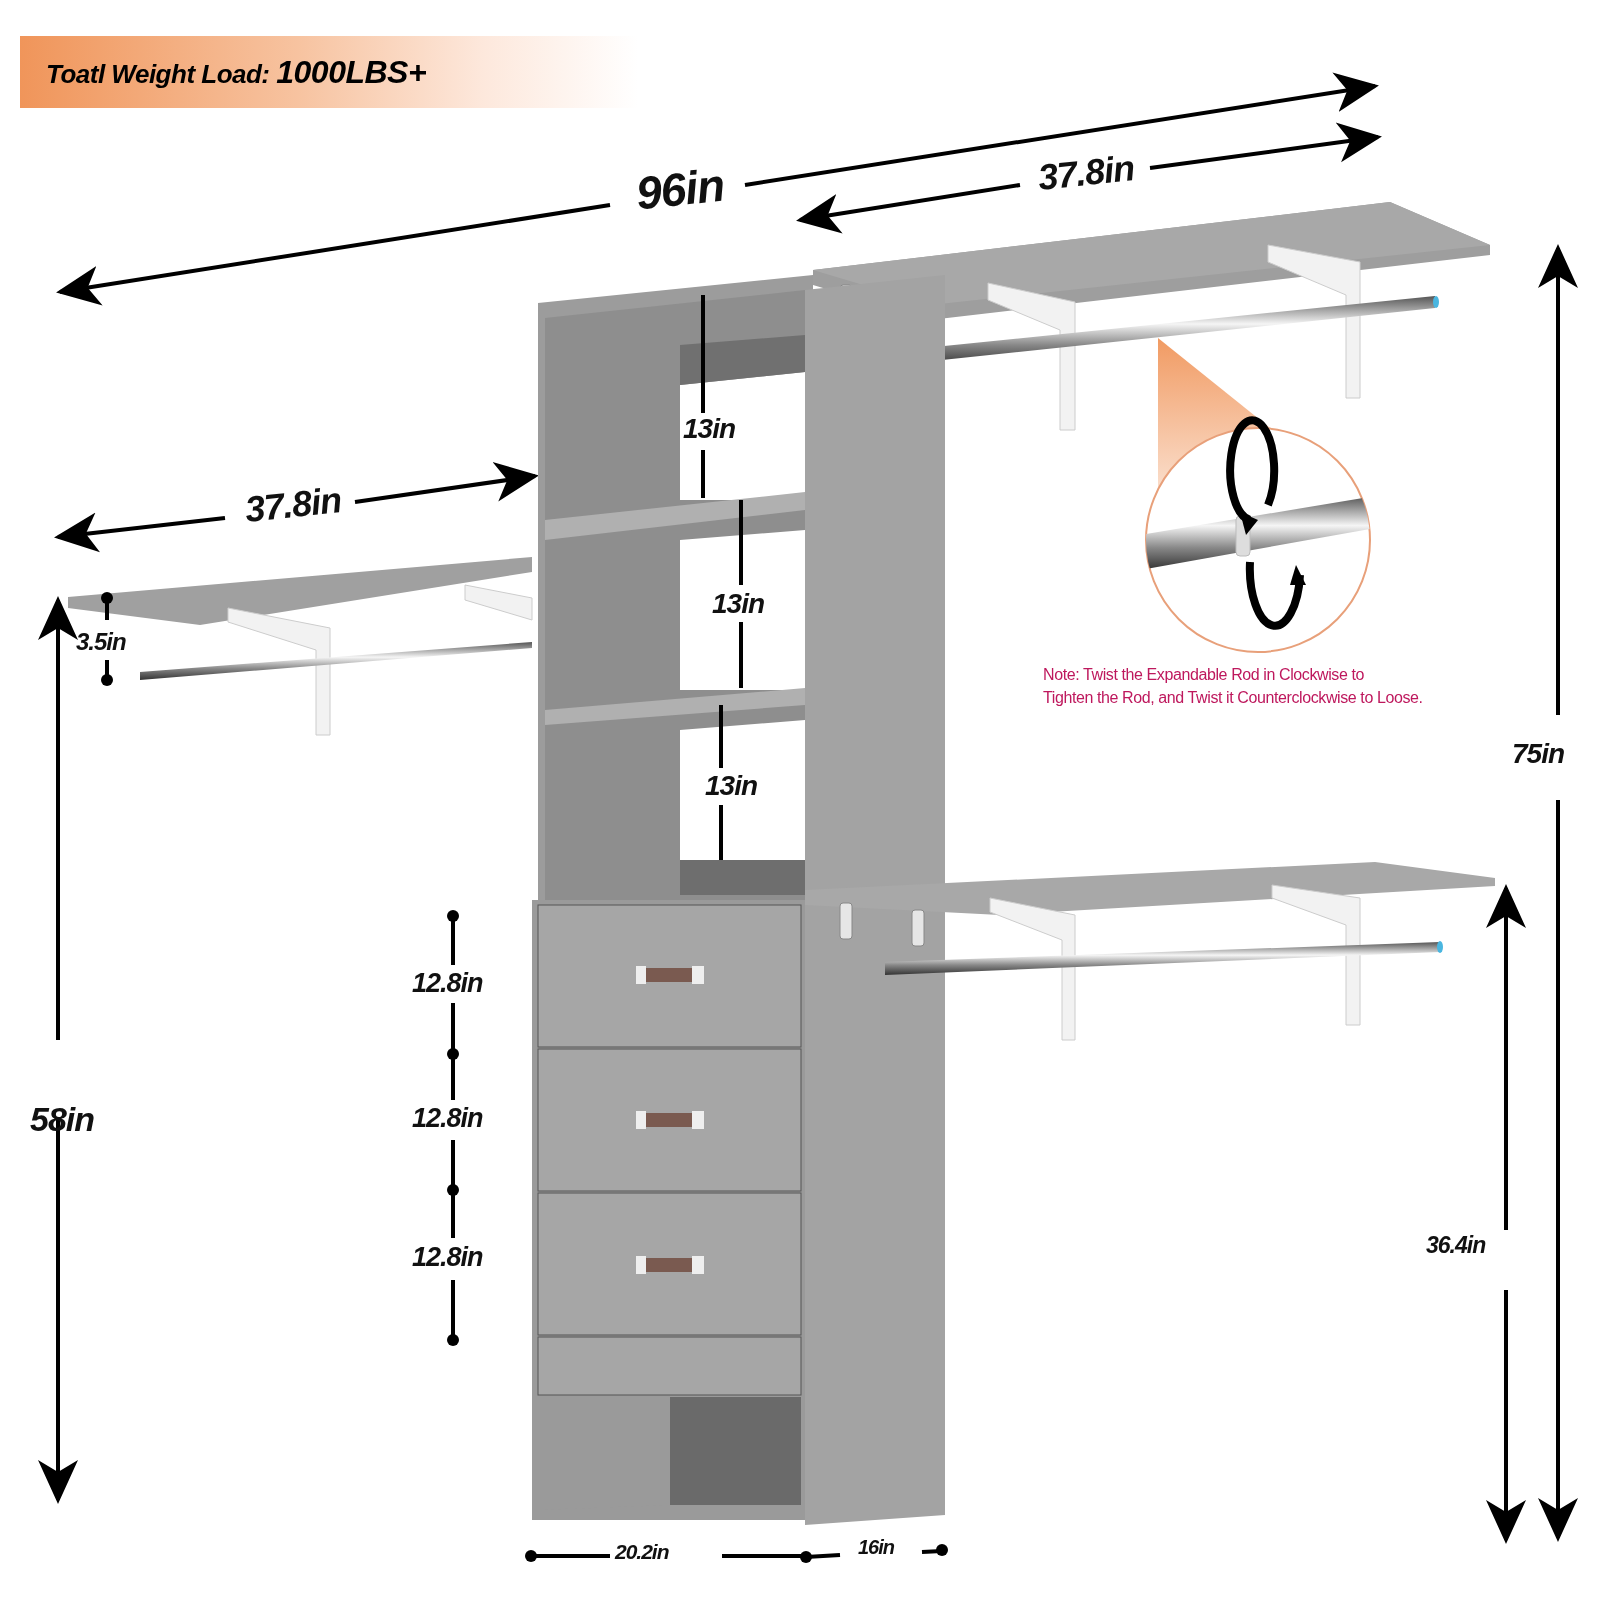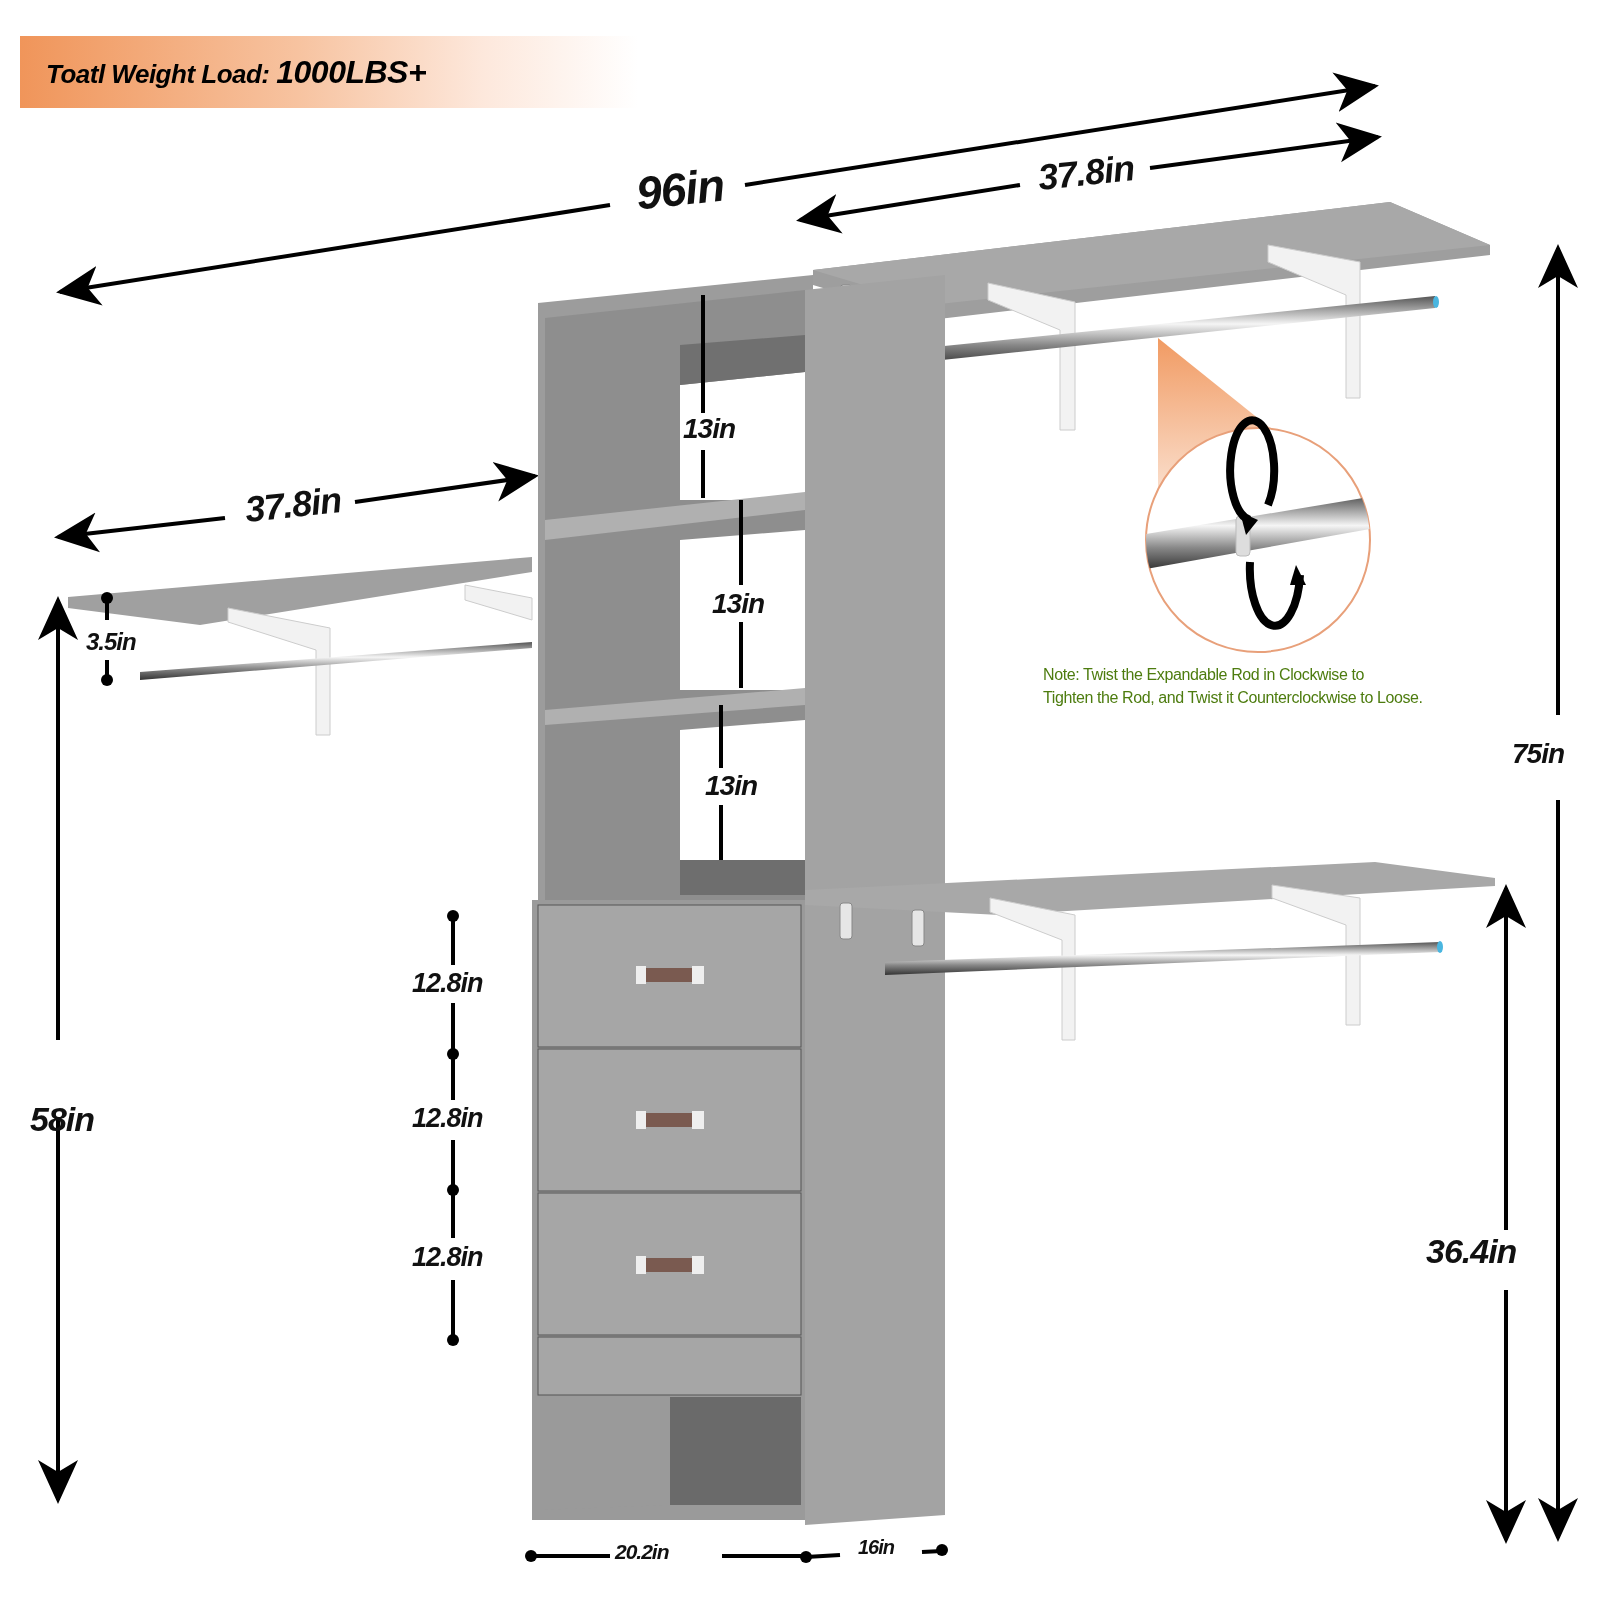--- a/index.html
+++ b/index.html
@@ -3,21 +3,21 @@
 <meta charset="utf-8">
 <style>
   html,body{margin:0;padding:0;background:#fff;}
   body{width:1600px;height:1600px;position:relative;overflow:hidden;font-family:"Liberation Sans",sans-serif;}
   #stage{position:absolute;left:0;top:0;width:1600px;height:1600px;}
   .banner{position:absolute;left:20px;top:36px;width:590px;height:72px;
     background:linear-gradient(90deg,#f0955a 0%,#f7c3a0 45%,#fde8dc 75%,#ffffff 100%);padding-left:28px;}
   .banner-text{position:absolute;left:26px;top:18px;font-weight:bold;font-style:italic;font-size:26px;color:#000;letter-spacing:-0.5px;white-space:nowrap;}
   .banner-text .big{font-size:32px;font-style:italic;}
   .dim{position:absolute;font-weight:bold;font-style:italic;color:#111;white-space:nowrap;letter-spacing:-1px;}
-  .note{position:absolute;left:1043px;top:663px;color:#4d7c0f;font-size:16px;line-height:23px;white-space:nowrap;letter-spacing:-0.4px;}
+  .note{position:absolute;left:1043px;top:663px;color:#be185d;font-size:16px;line-height:23px;white-space:nowrap;letter-spacing:-0.4px;}
 </style>
 </head>
 <body>
 
 <div id="stage">
 
   <div class="banner">
     <div class="banner-text">
       <span>Toatl Weight Load:</span>
       <span class="big">1000LBS+</span>
@@ -195,24 +195,24 @@
         <path d="M1250,562 A22,50 0 1 0 1300,575" fill="none" stroke="#000" stroke-width="8"></path>
         <polygon points="1240,512 1258,520 1246,535" fill="#000"></polygon>
         <polygon points="1296,565 1306,585 1290,585" fill="#000"></polygon>
       </g>
     </g>
   </svg>
 
   <div class="dim" style="left:636px;top:162px;font-size:46px;transform:rotate(-6deg);">96in</div>
   <div class="dim" style="left:1038px;top:152px;font-size:36px;transform:rotate(-6deg);">37.8in</div>
   <div class="dim" style="left:245px;top:484px;font-size:36px;transform:rotate(-6deg);">37.8in</div>
-  <div class="dim" style="left:86px;top:628px;font-size:24px;">3.5in</div>
+  <div class="dim" style="left:76px;top:628px;font-size:24px;">3.5in</div>
   <div class="dim" style="left:30px;top:1100px;font-size:34px;">58in</div>
   <div class="dim" style="left:1512px;top:738px;font-size:28px;">75in</div>
-  <div class="dim" style="left:1426px;top:1232px;font-size:34px;">36.4in</div>
+  <div class="dim" style="left:1426px;top:1232px;font-size:23px;">36.4in</div>
   <div class="dim" style="left:683px;top:413px;font-size:28px;">13in</div>
   <div class="dim" style="left:712px;top:588px;font-size:28px;">13in</div>
   <div class="dim" style="left:705px;top:770px;font-size:28px;">13in</div>
   <div class="dim" style="left:412px;top:968px;font-size:27px;">12.8in</div>
   <div class="dim" style="left:412px;top:1103px;font-size:27px;">12.8in</div>
   <div class="dim" style="left:412px;top:1242px;font-size:27px;">12.8in</div>
   <div class="dim" style="left:615px;top:1540px;font-size:21px;">20.2in</div>
   <div class="dim" style="left:858px;top:1536px;font-size:20px;font-style:italic;">16in</div>
 
   <div class="note">

